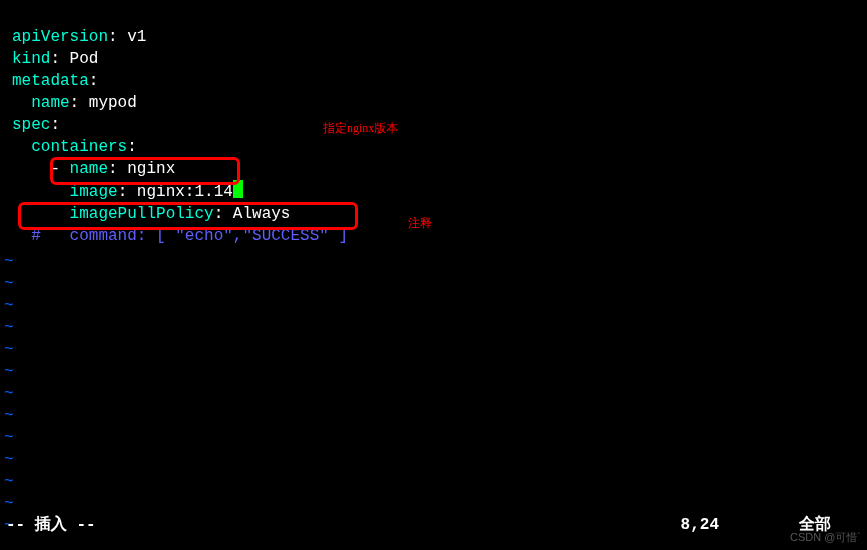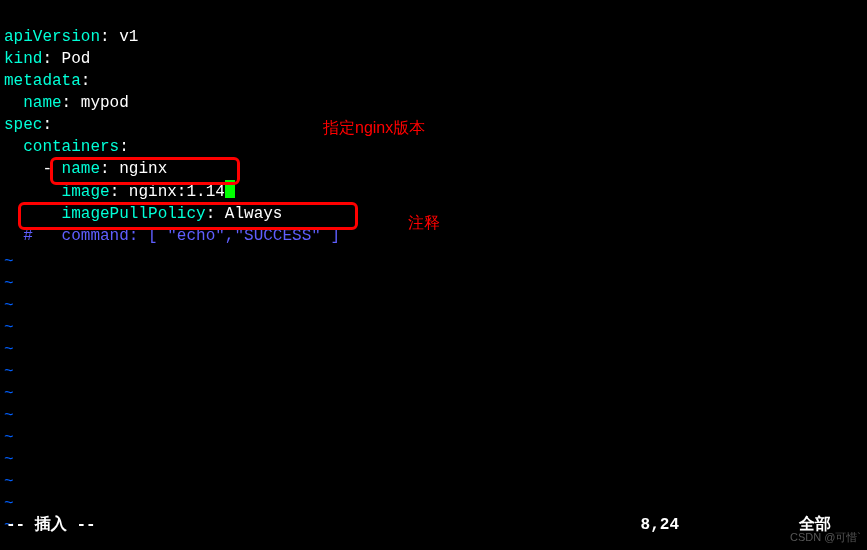--- a/index.html
+++ b/index.html
@@ -8,21 +8,21 @@
     font-family: "Consolas", "Courier New", monospace;
     font-size: 16px;
     color: #fff;
     width: 867px;
     height: 550px;
     position: relative;
     overflow: hidden;
     line-height: 22px;
   }
   .editor {
-    padding: 4px 4px;
+    padding: 4px 12px;
     white-space: pre;
   }
   .key { color: #00ffd7; }
   .colon { color: #fff; }
   .val { color: #fff; }
   .comment { color: #5f5fff; }
   .dash { color: #fff; }
   .tilde-row { height: 22px; color: #005fff; padding-left: 4px; }
   .cursor {
     background: #00ff00;
@@ -33,37 +33,37 @@
   }
   .highlight-box {
     position: absolute;
     border: 3px solid #ff0000;
     border-radius: 6px;
     pointer-events: none;
   }
   .annotation {
     position: absolute;
     color: #ff0000;
-    font-family: Liberation Sans, sans-serif;
-    font-size: 16px;
+    font-family: Liberation Serif, serif;
+    font-size: 12px;
     pointer-events: none;
   }
   .statusbar {
     position: absolute;
     bottom: 14px;
     left: 0;
     right: 0;
     color: #fff;
     font-weight: bold;
     padding: 0 6px;
     display: flex;
     justify-content: space-between;
   }
   .status-left { }
-  .status-right { display: flex; gap: 120px; margin-right: 30px;}
+  .status-right { display: flex; gap: 80px; margin-right: 30px;}
   .watermark {
     position: absolute;
     bottom: 2px;
     right: 6px;
     color: #7a7a7a;
     font-family: "Microsoft YaHei", sans-serif;
     font-size: 11px;
     opacity: 0.7;
   }
 </style>

